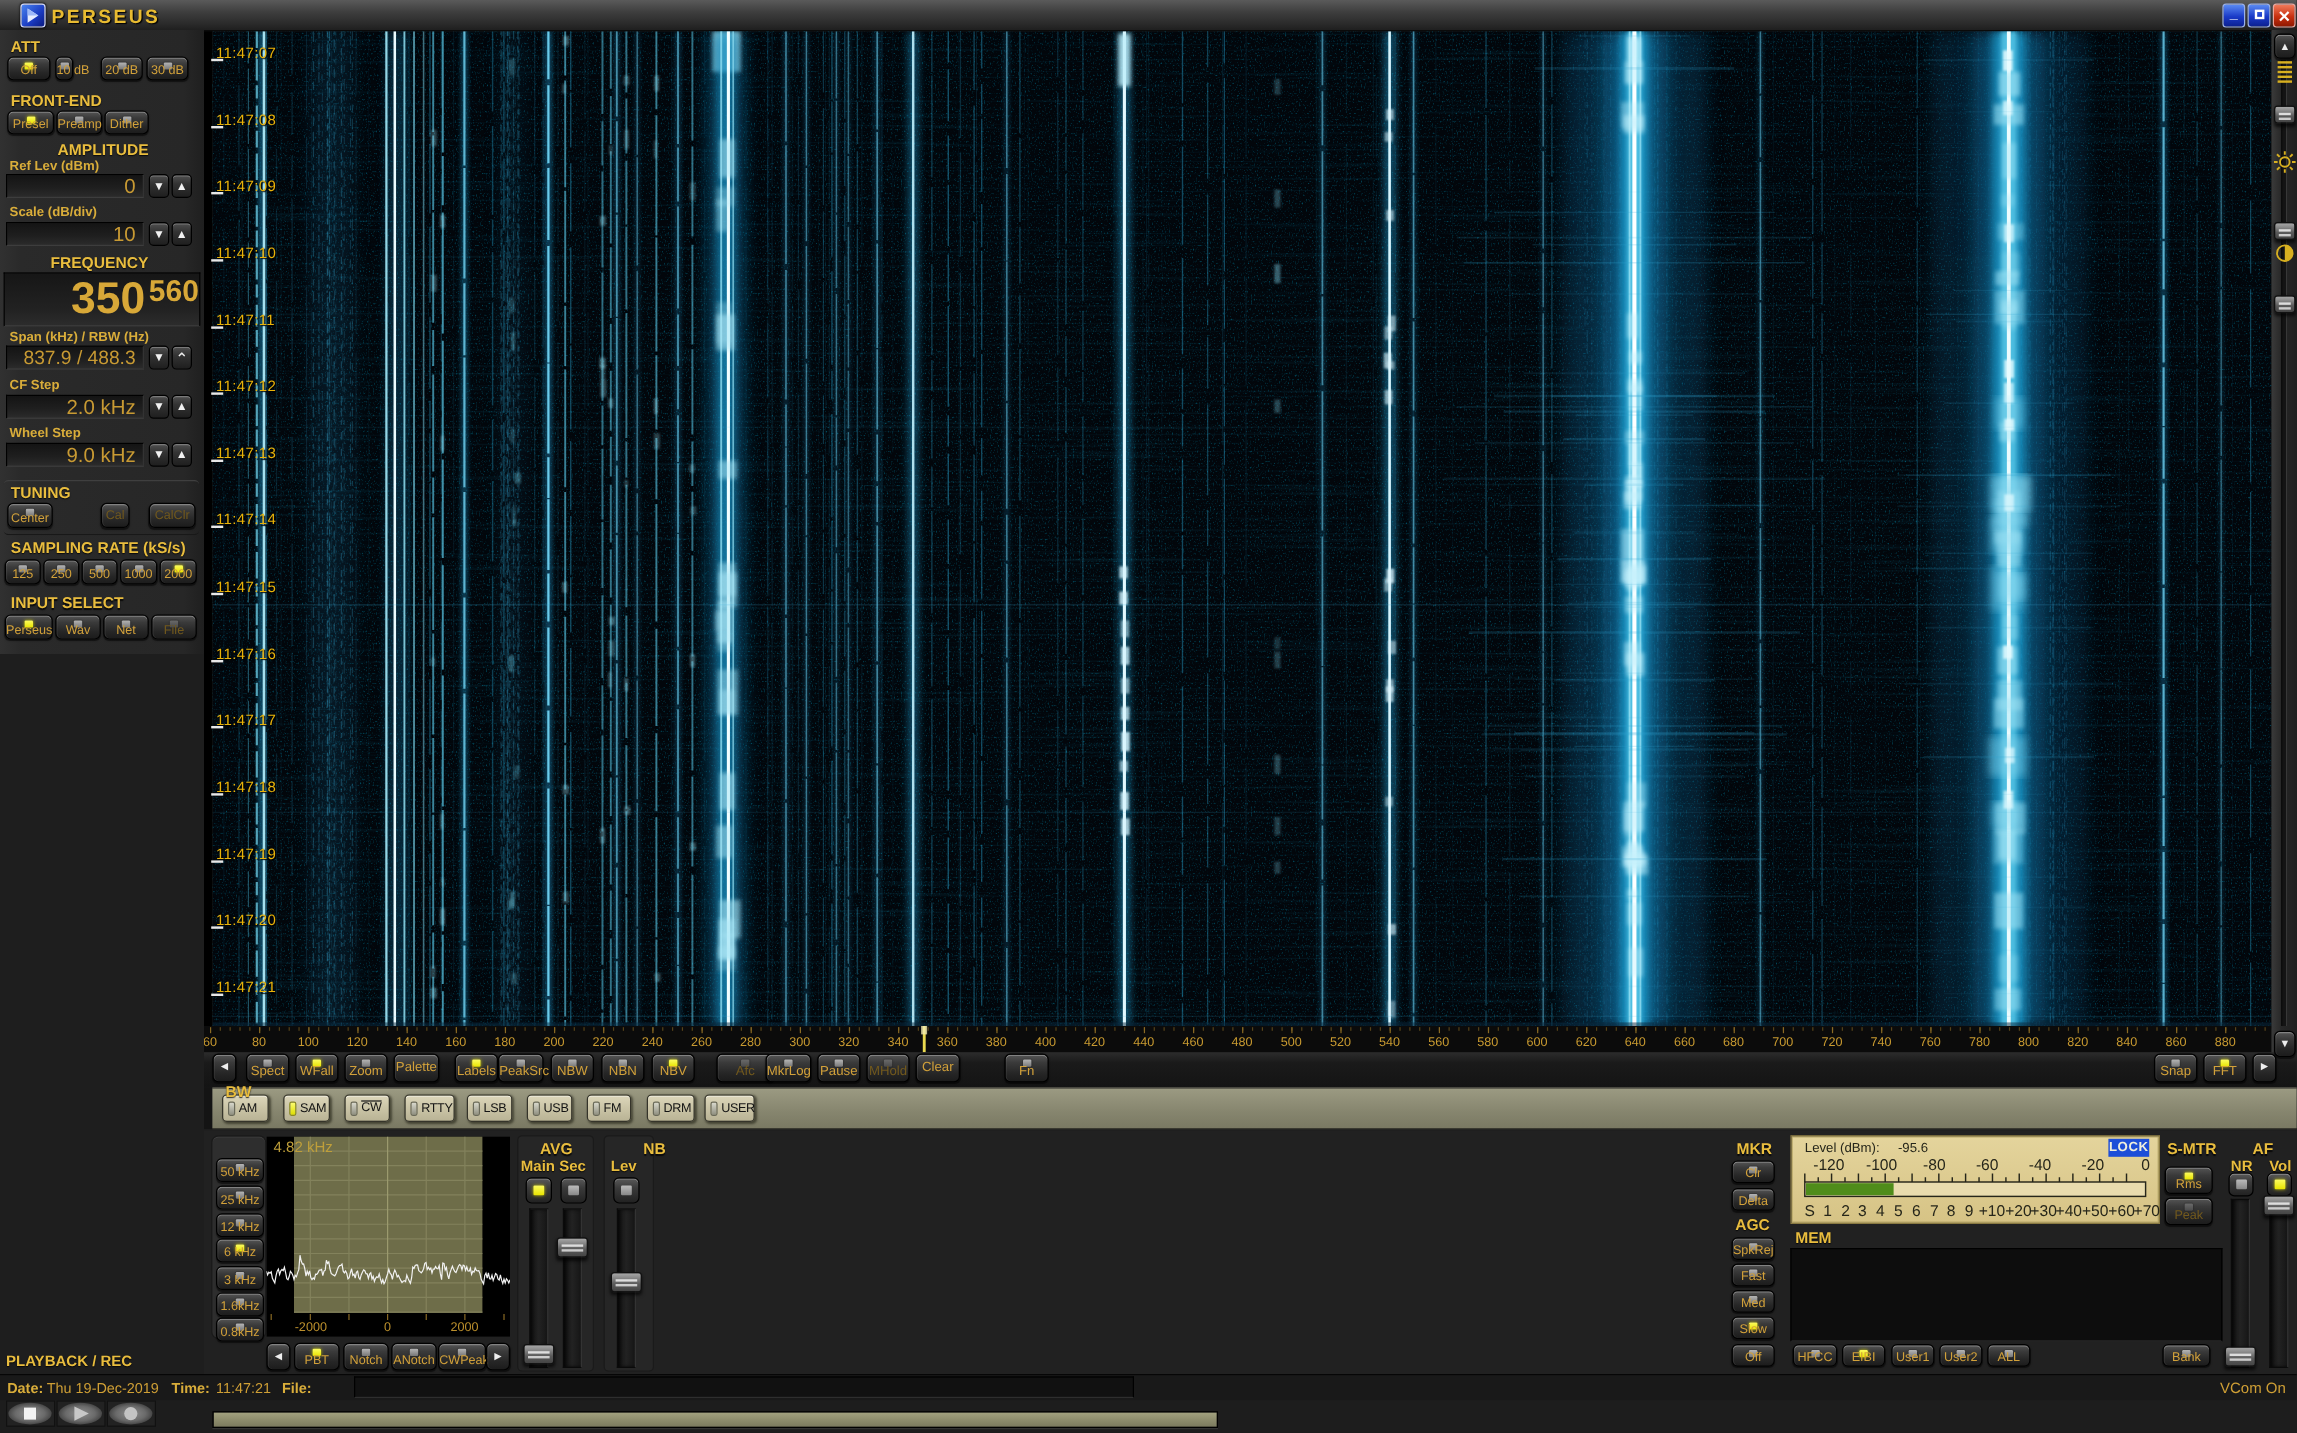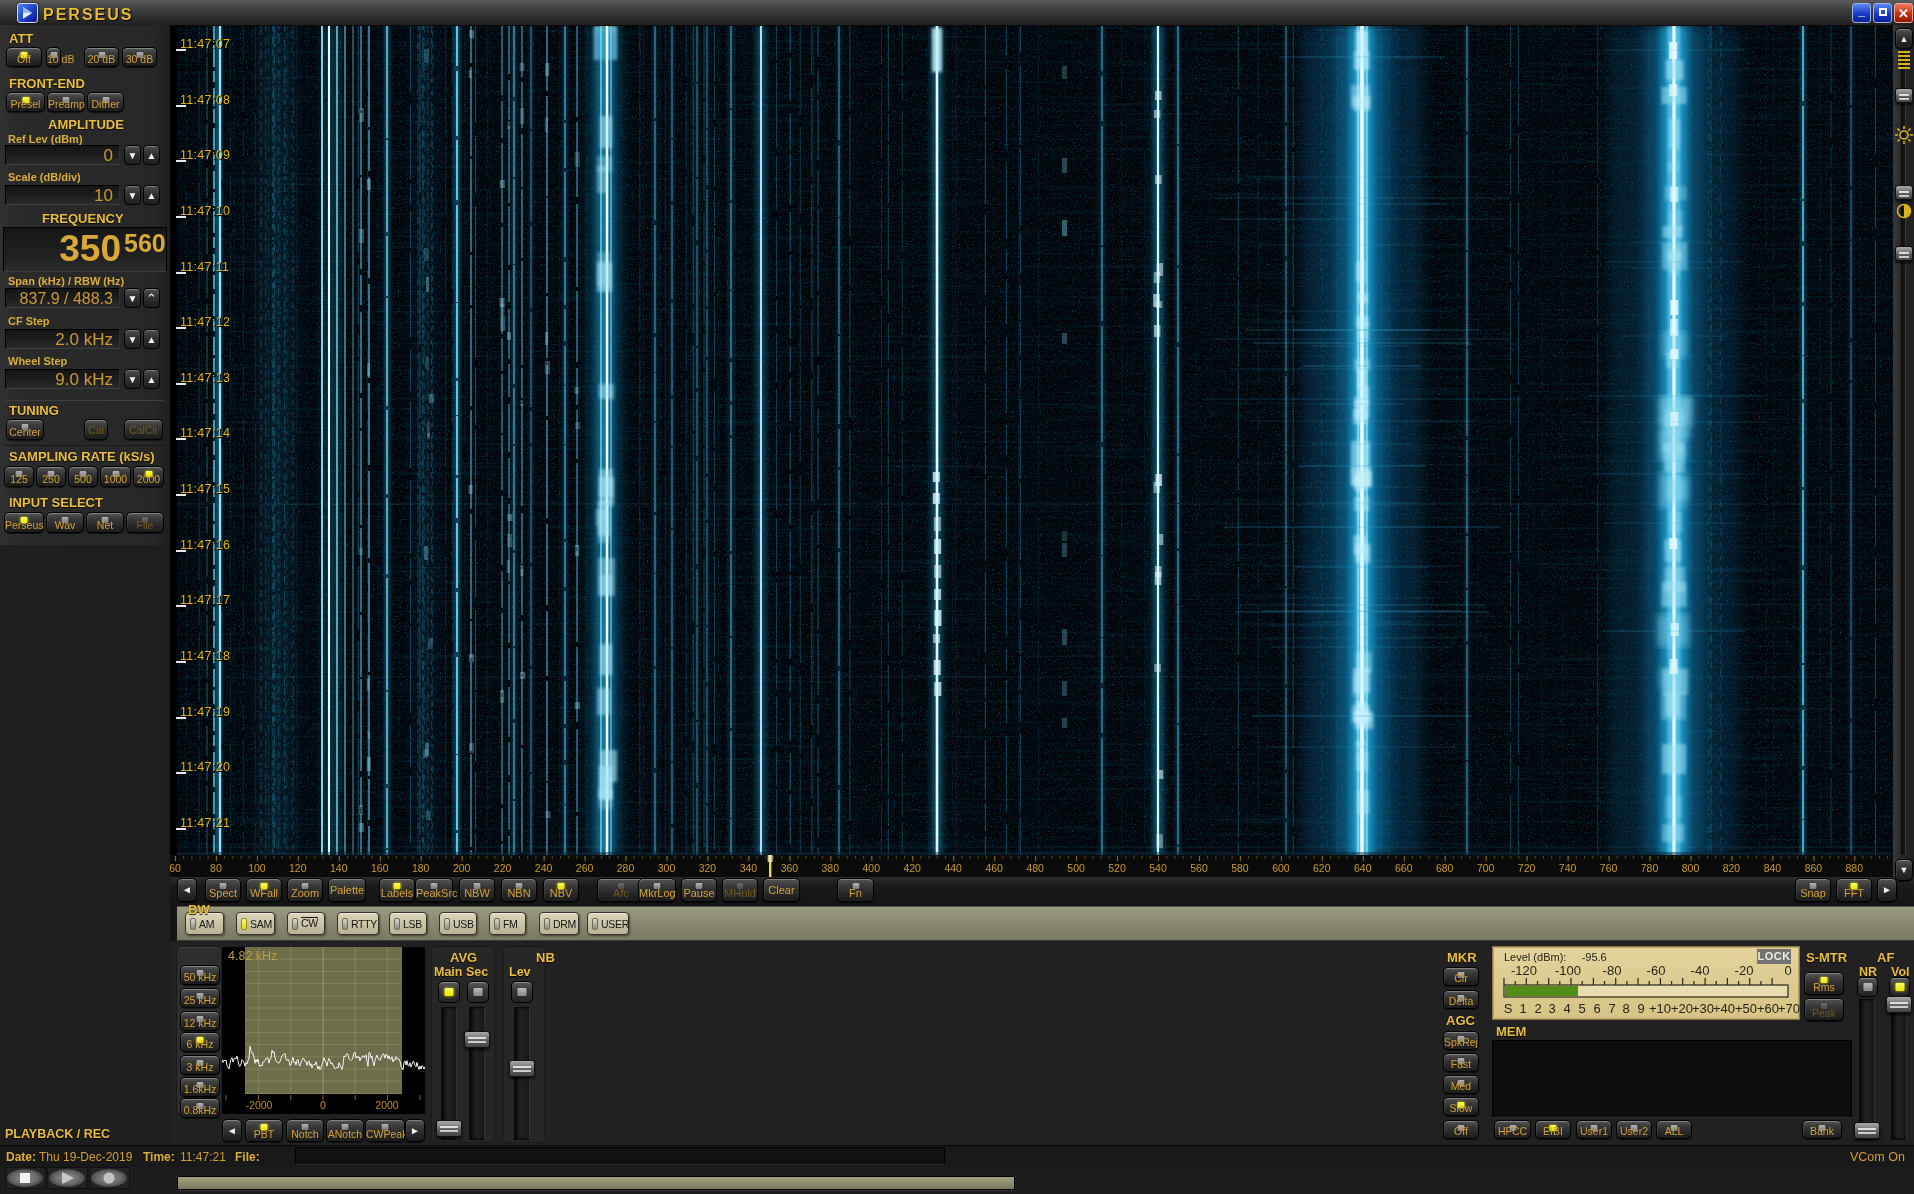--- a/index.html
+++ b/index.html
@@ -1241,21 +1241,21 @@
 <div class="btn" style="left:1443px;top:1097px;width:36px;height:19px">
     <i class="led on"></i>
     <span class="tx">Slow</span>
   </div>
 <div class="btn" style="left:1443px;top:1120px;width:36px;height:19px">
     <i class="led"></i>
     <span class="tx">Off</span>
   </div>
 <div class="abs" style="left:1492px;top:946px;width:308px;height:74px;background:linear-gradient(#e4d49c,#d6c385);border:1px solid #8a7a42;box-shadow:inset 0 0 0 1px #b8a868"></div>
 <div class="abs" style="left:1504px;top:951px;color:#26261a;font-size:11px">Level (dBm):&nbsp;&nbsp;&nbsp;&nbsp;&nbsp;-95.6</div>
-<div class="abs" style="left:1757px;top:949px;width:34px;height:15px;background:#737373;color:#eeeedd;font-size:11px;font-weight:bold;text-align:center;line-height:15px;letter-spacing:.5px">LOCK</div>
+<div class="abs" style="left:1757px;top:949px;width:34px;height:15px;background:#1d4ed8;color:#eeeedd;font-size:11px;font-weight:bold;text-align:center;line-height:15px;letter-spacing:.5px">LOCK</div>
 <svg width="308" height="56" viewBox="0 0 308 56" style="position:absolute;left:1492px;top:964px;display:block">
     <text x="32" y="11" font-size="13" fill="#26261a" font-family="Liberation Sans, sans-serif" text-anchor="middle">-120</text>
     <text x="76" y="11" font-size="13" fill="#26261a" font-family="Liberation Sans, sans-serif" text-anchor="middle">-100</text>
     <text x="120" y="11" font-size="13" fill="#26261a" font-family="Liberation Sans, sans-serif" text-anchor="middle">-80</text>
     <text x="164" y="11" font-size="13" fill="#26261a" font-family="Liberation Sans, sans-serif" text-anchor="middle">-60</text>
     <text x="208" y="11" font-size="13" fill="#26261a" font-family="Liberation Sans, sans-serif" text-anchor="middle">-40</text>
     <text x="252" y="11" font-size="13" fill="#26261a" font-family="Liberation Sans, sans-serif" text-anchor="middle">-20</text>
     <text x="296" y="11" font-size="13" fill="#26261a" font-family="Liberation Sans, sans-serif" text-anchor="middle">0</text>
     <line x1="12.0" y1="14" x2="12.0" y2="21" stroke="#26261a" stroke-width="1.2"></line>
     <line x1="23.2" y1="17" x2="23.2" y2="21" stroke="#26261a" stroke-width="1.2"></line>

